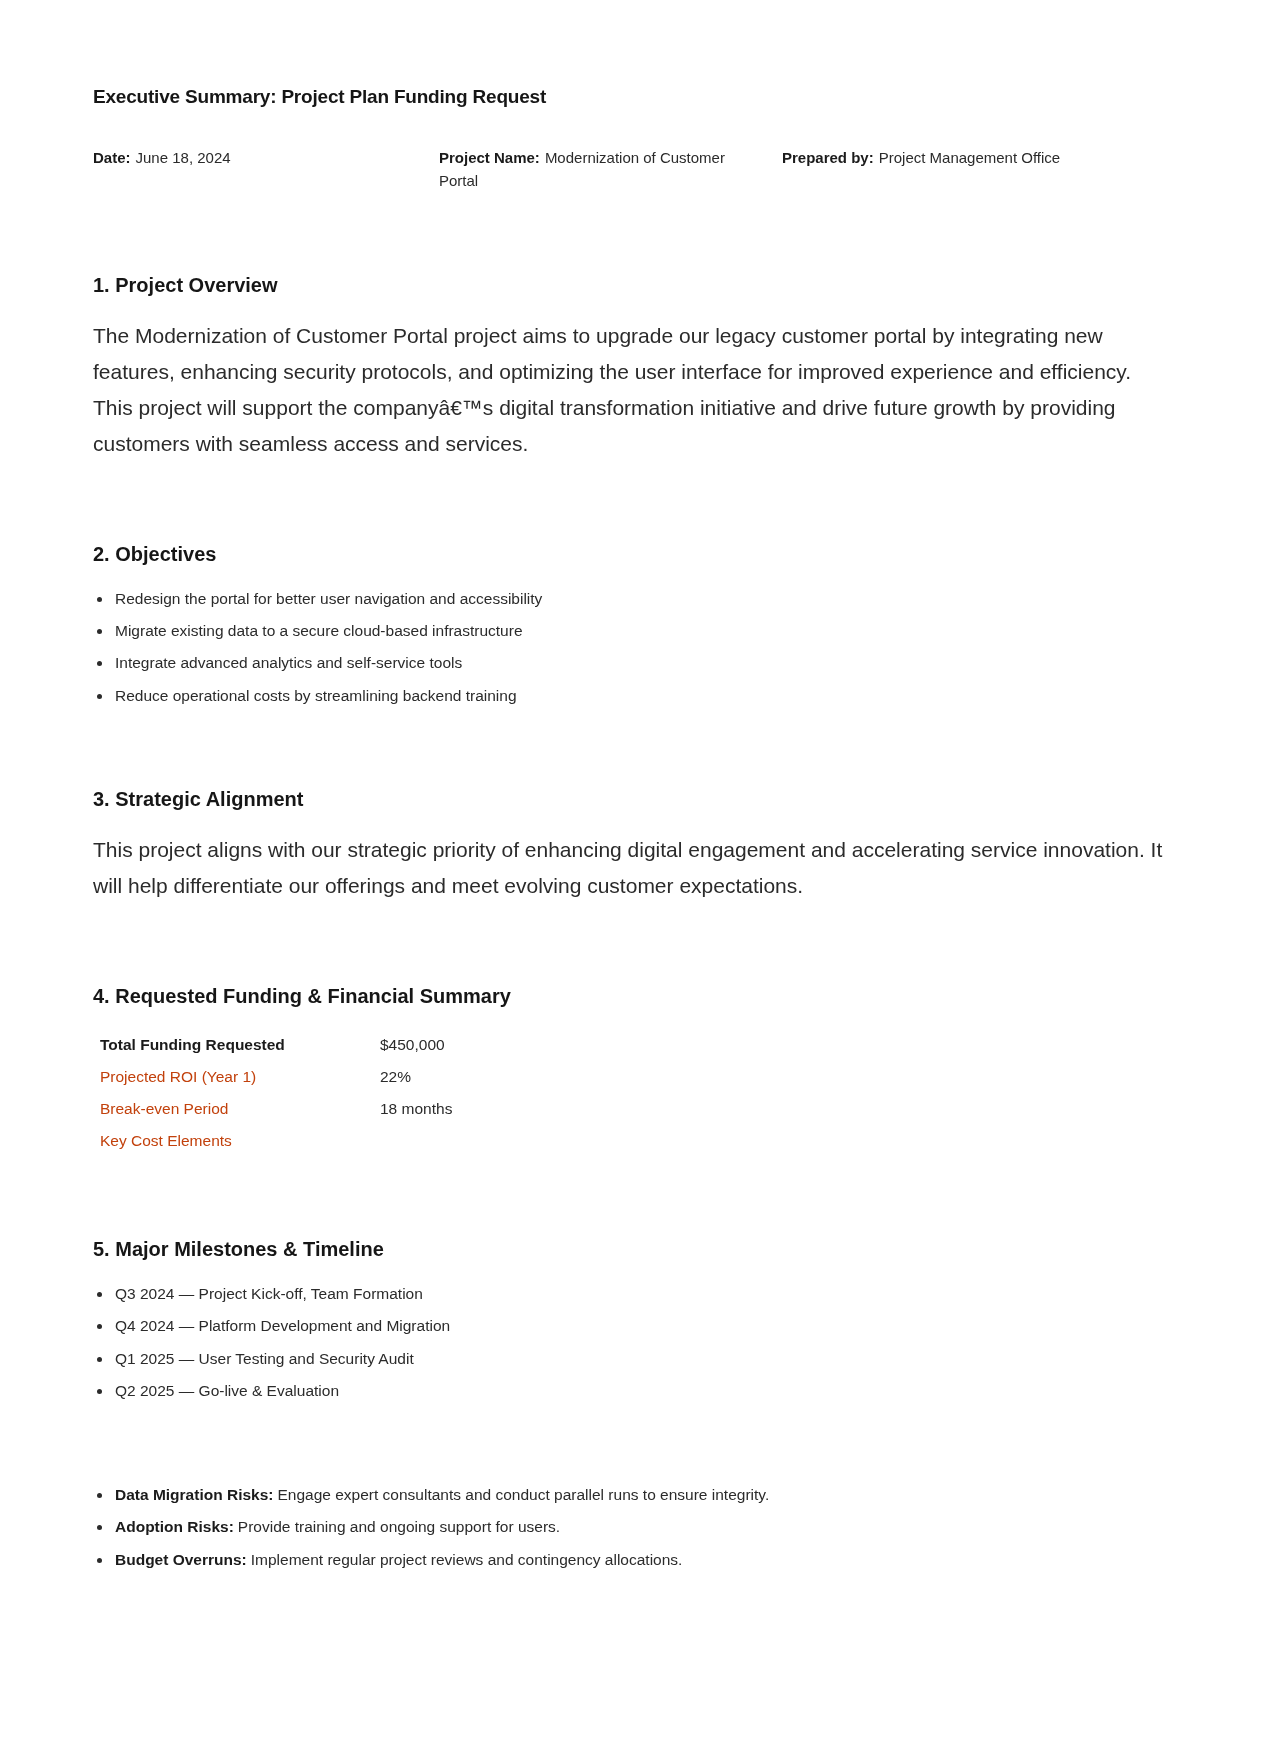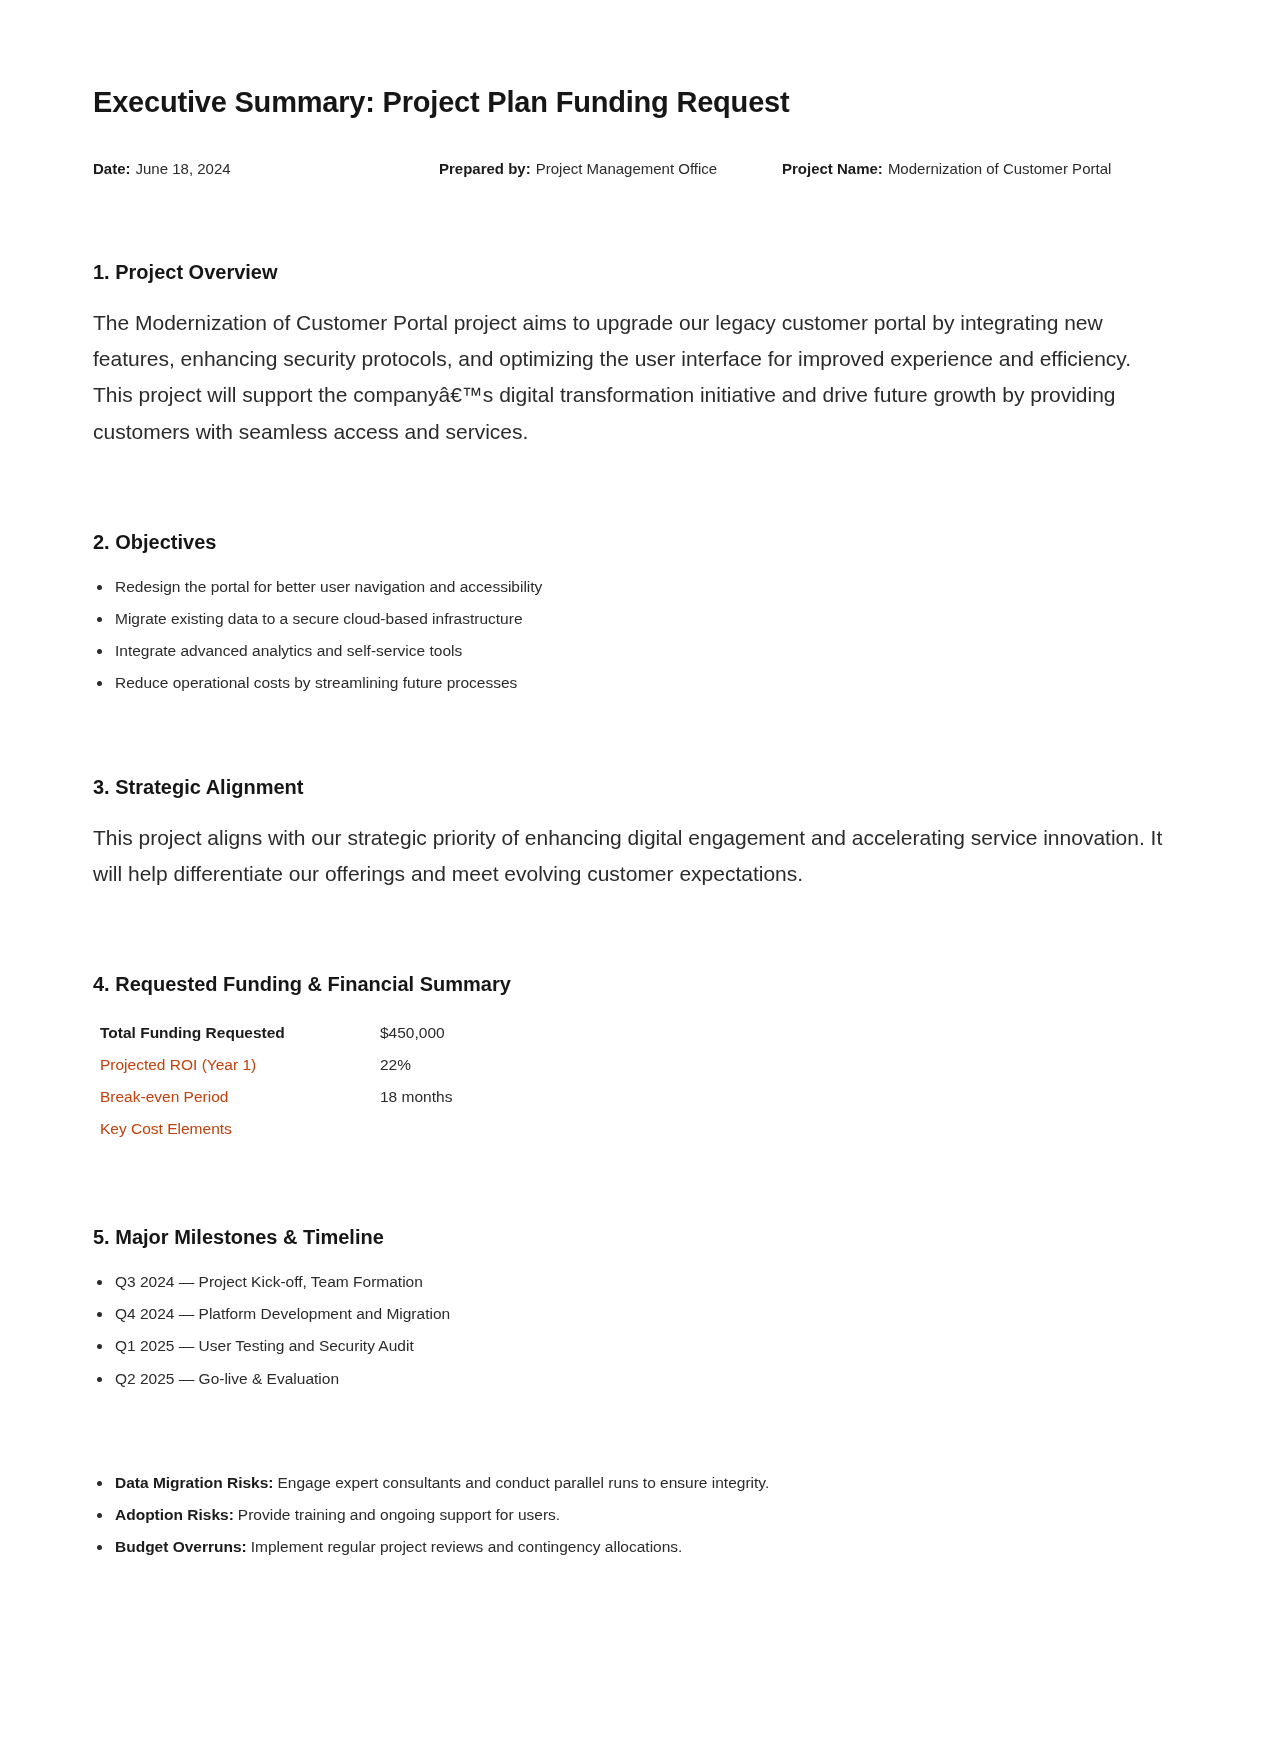--- a/index.html
+++ b/index.html
@@ -13,21 +13,21 @@
     height: 1764px;
     font-family: "Liberation Sans", "DejaVu Sans", sans-serif;
     color: #2b2b2b;
     overflow: hidden;
   }
   .page {
     padding: 86px 93px 0 93px;
   }
   h1 {
     margin: 0 0 38px 0;
-    font-size: 29px;
+    font-size: 19px;
     font-weight: 700;
     color: #161616;
     letter-spacing: -0.2px;
   }
   .meta-row {
     display: grid;
     grid-template-columns: 326px 323px auto;
     font-size: 15px;
     line-height: 1.55;
     margin-bottom: 62px;
@@ -88,39 +88,39 @@
 
 <div class="page">
 
   <h1>Executive Summary: Project Plan Funding Request</h1>
 
   <div class="meta-row">
     <div class="meta-item">
       <span class="meta-label">Date:</span><span class="meta-value">June 18, 2024</span>
     </div>
     <div class="meta-item">
-      <span class="meta-label">Prepared by:</span><span class="meta-value">Project Management Office</span>
+      <span class="meta-label">Project Name:</span><span class="meta-value">Modernization of Customer Portal</span>
     </div>
     <div class="meta-item">
-      <span class="meta-label">Project Name:</span><span class="meta-value">Modernization of Customer Portal</span>
+      <span class="meta-label">Prepared by:</span><span class="meta-value">Project Management Office</span>
     </div>
   </div>
 
   <div class="section">
     <h2>1. Project Overview</h2>
     <p class="body-text">The Modernization of Customer Portal project aims to upgrade our legacy customer portal by integrating new features, enhancing security protocols, and optimizing the user interface for improved experience and efficiency. This project will support the companyâ€™s digital transformation initiative and drive future growth by providing customers with seamless access and services.</p>
   </div>
 
   <div class="section">
     <h2>2. Objectives</h2>
     <ul class="bullets">
       <li>Redesign the portal for better user navigation and accessibility</li>
       <li>Migrate existing data to a secure cloud-based infrastructure</li>
       <li>Integrate advanced analytics and self-service tools</li>
-      <li>Reduce operational costs by streamlining future processes</li>
+      <li>Reduce operational costs by streamlining backend training</li>
     </ul>
   </div>
 
   <div class="section">
     <h2>3. Strategic Alignment</h2>
     <p class="body-text">This project aligns with our strategic priority of enhancing digital engagement and accelerating service innovation. It will help differentiate our offerings and meet evolving customer expectations.</p>
   </div>
 
   <div class="section">
     <h2>4. Requested Funding &amp; Financial Summary</h2>

